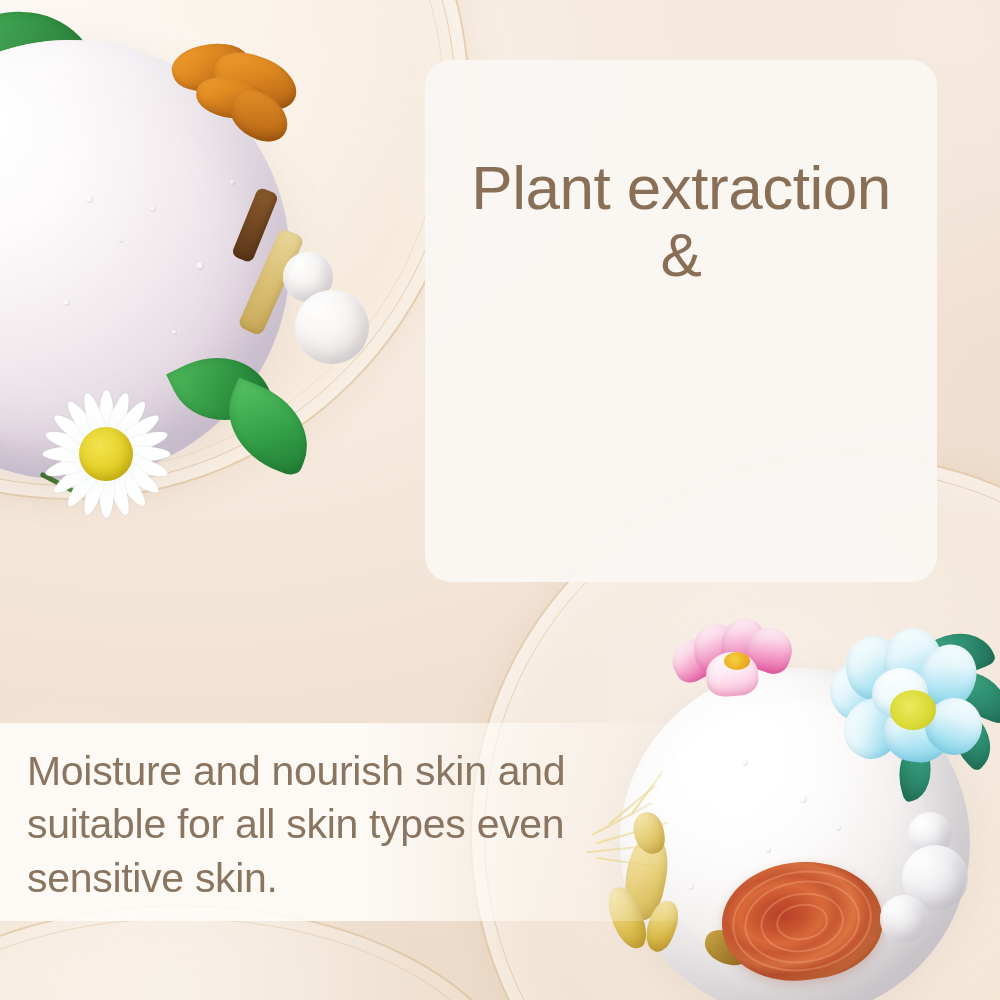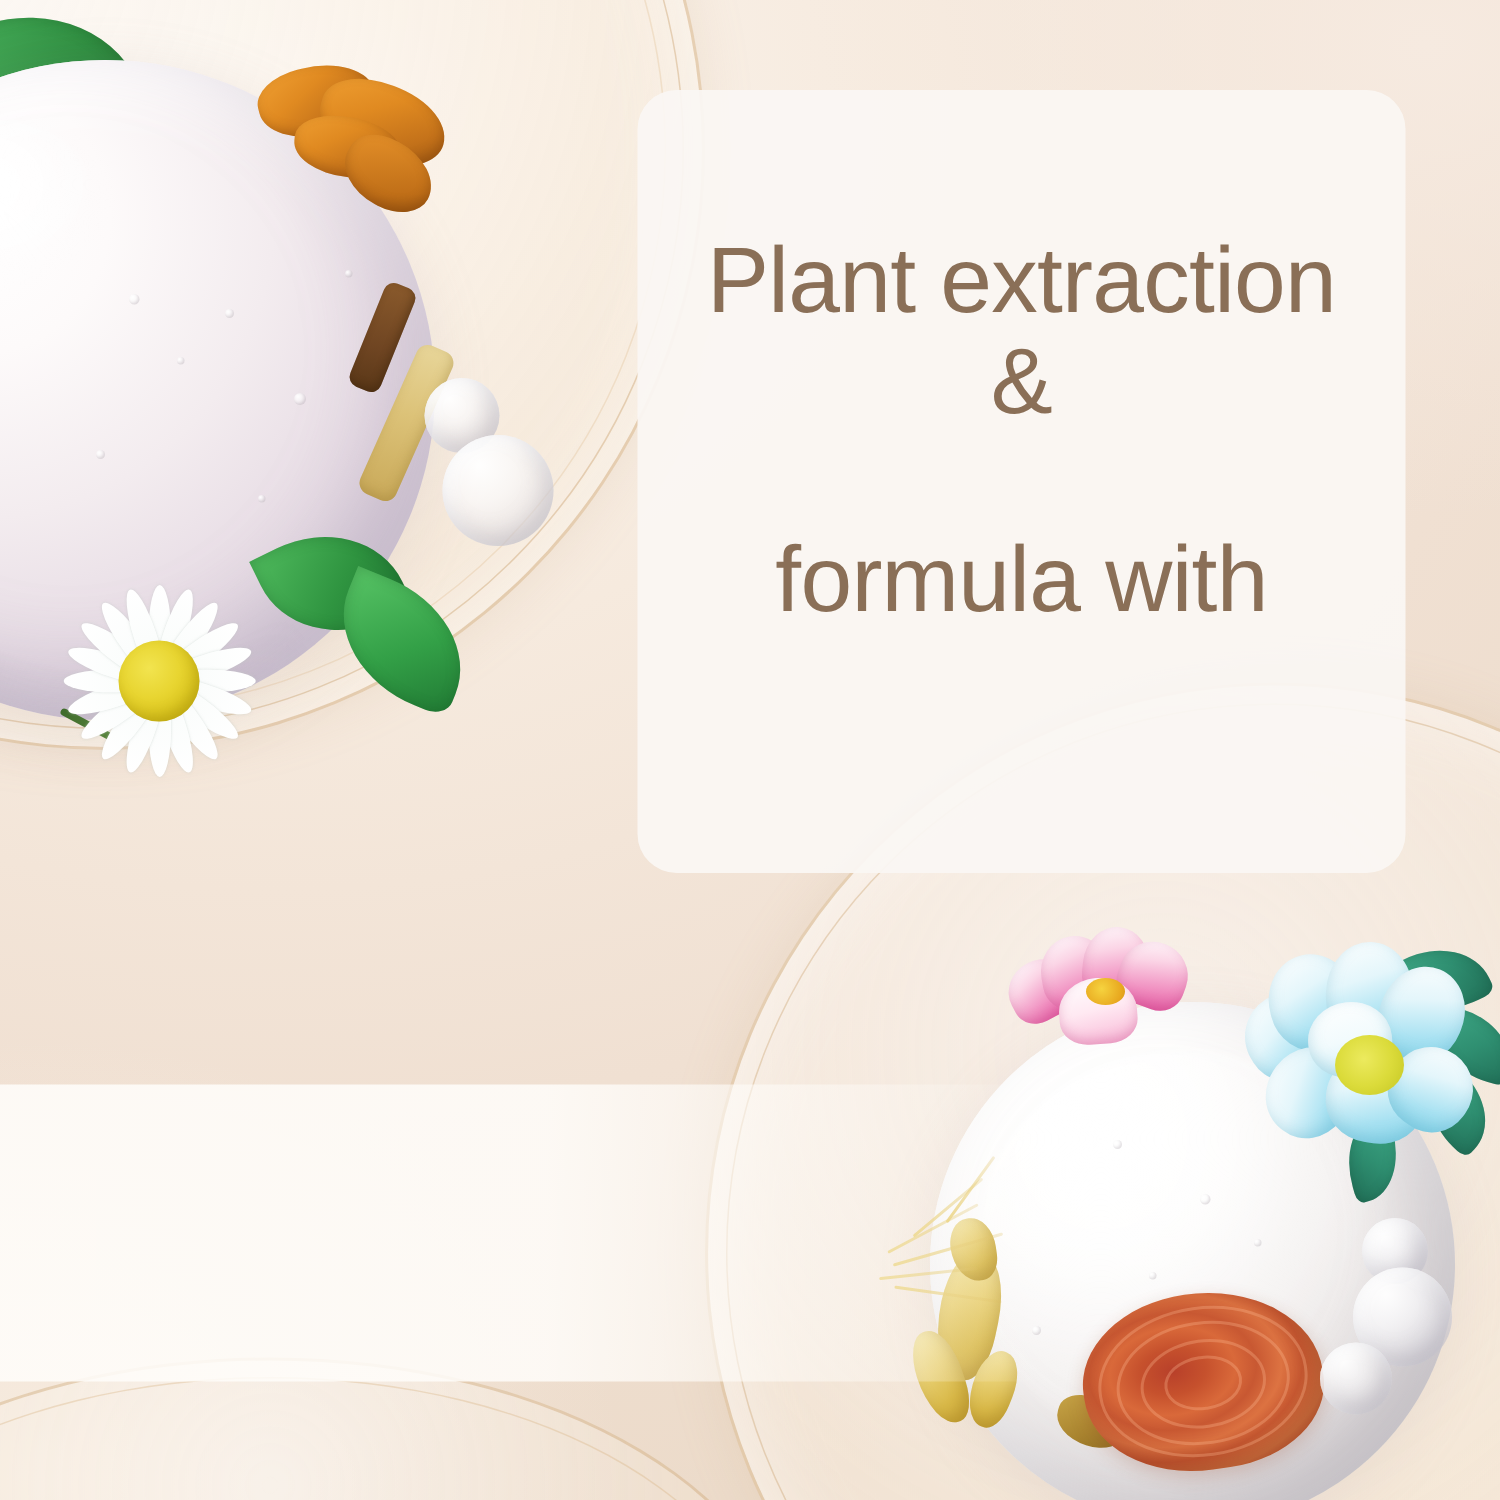--- a/index.html
+++ b/index.html
@@ -428,20 +428,21 @@
 
   <div class="drop d3"></div>
   <div class="drop d4"></div>
   <div class="drop d5"></div>
 
   <div class="headline-card">
     <div class="headline">
       <span>Plant extraction</span><br>
       <span class="amp">&amp;</span>
       <br>
-      <span>formula with</span><br>
+      <br>
       <br>
     </div>
   </div>
 
   <div class="sub-band"></div>
+  <div class="sub-text">Moisture and nourish skin and suitable for all skin types even sensitive skin.</div>
 
 </div>
 
 </body></html>

